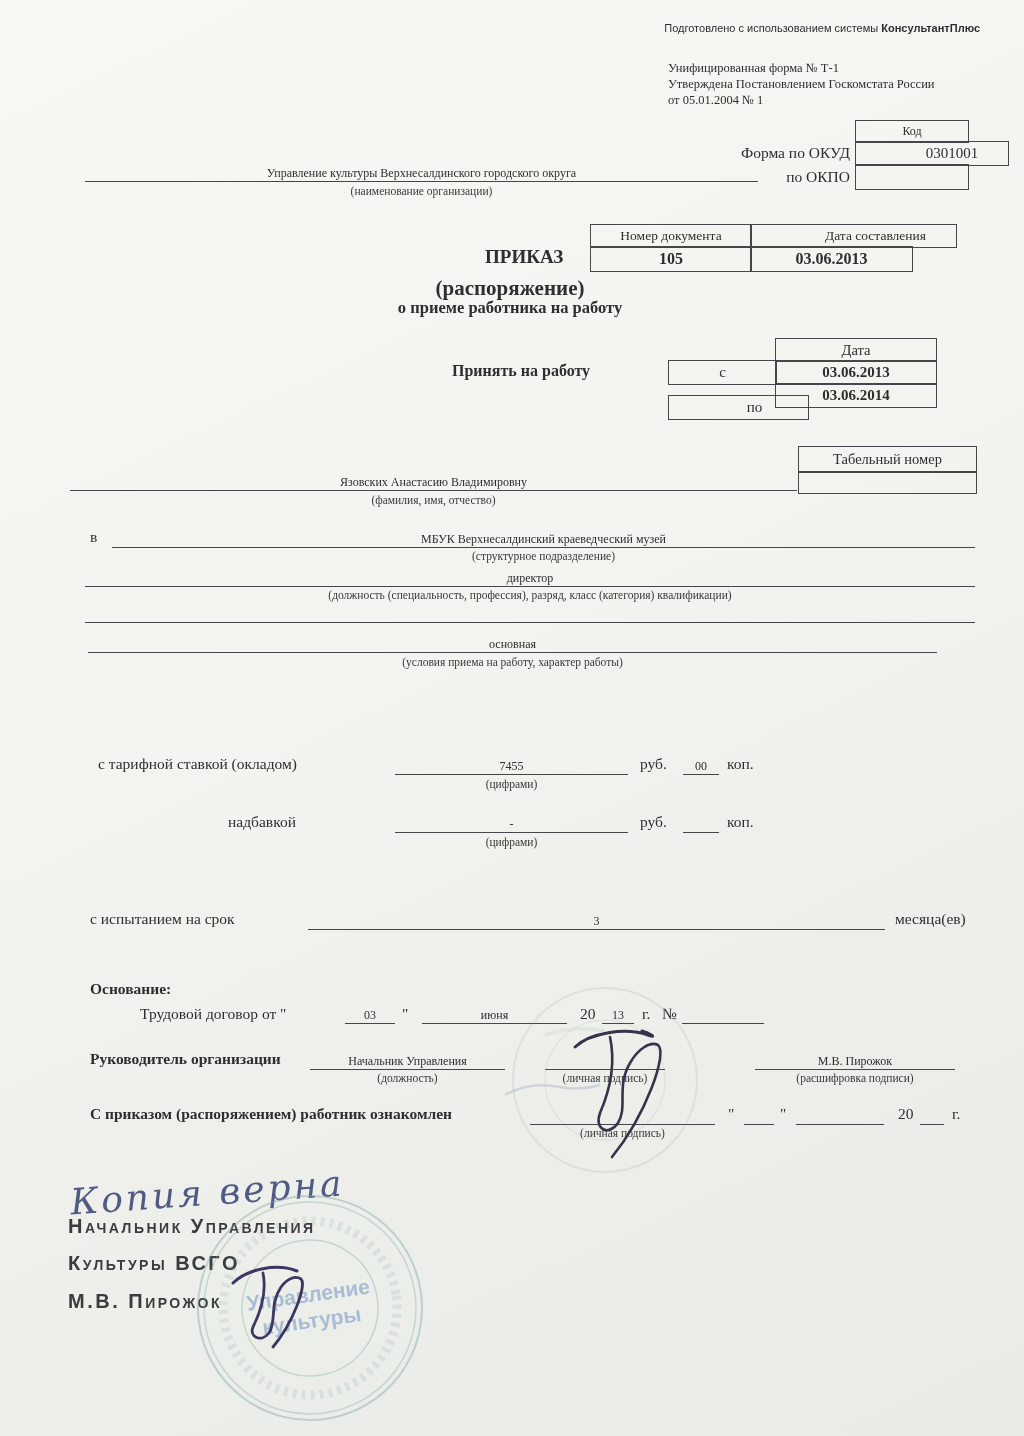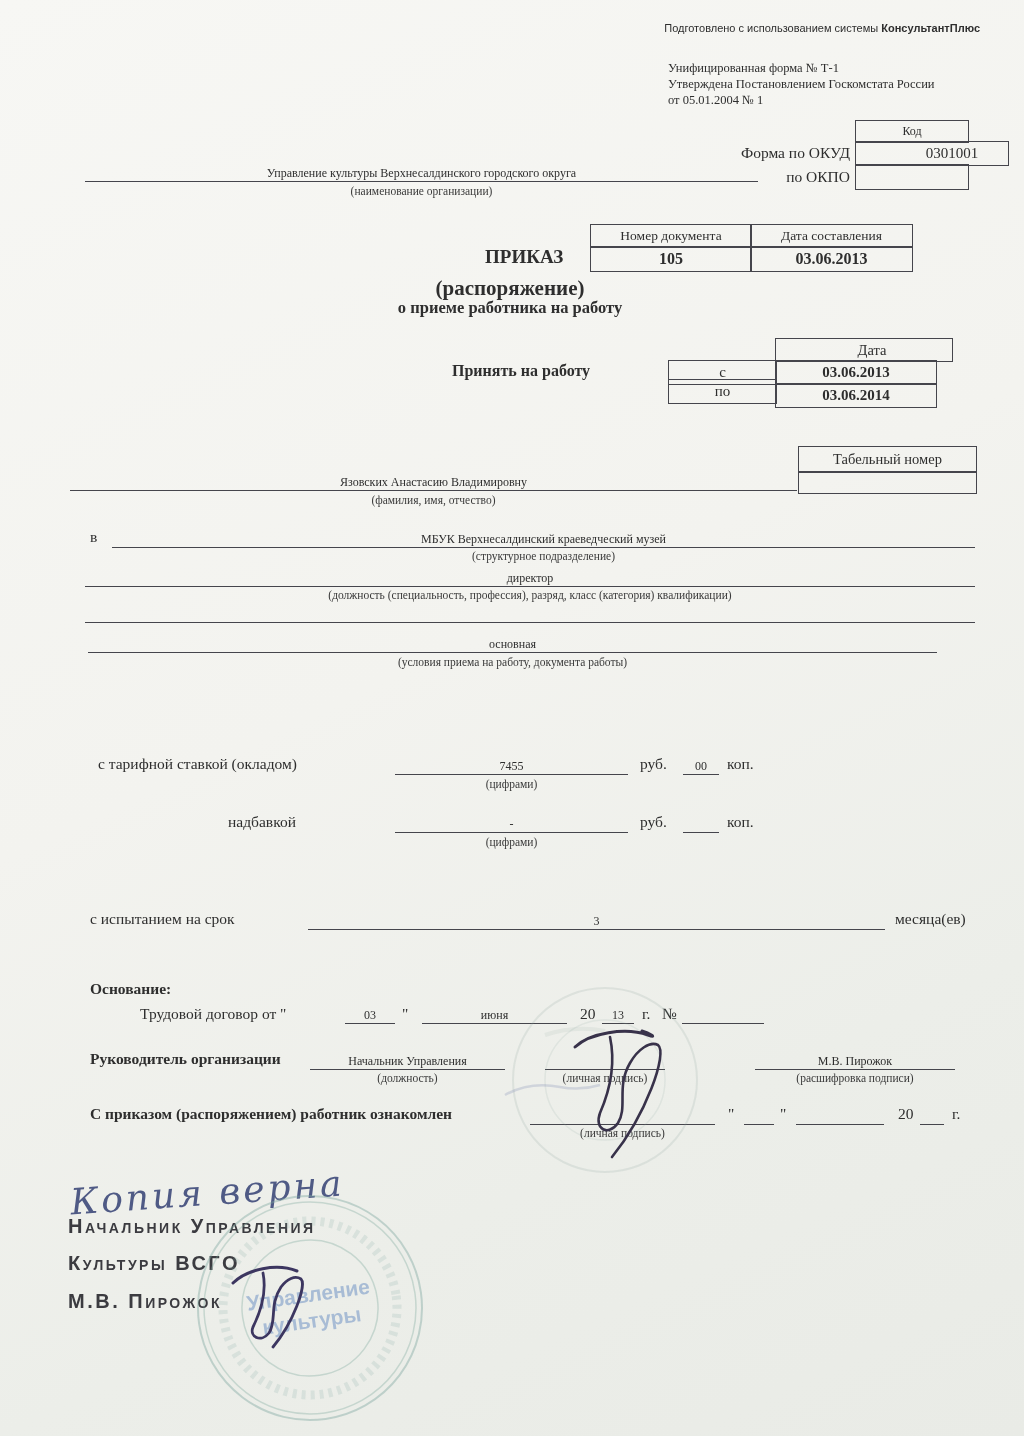--- a/index.html
+++ b/index.html
@@ -49,45 +49,45 @@
   <div class="t" style="left:640px;top:168px;width:210px;text-align:right;">по ОКПО</div>
 
   <div class="line" style="left:85px;top:158px;width:673px;height:23px;">
     <span>Управление культуры Верхнесалдинского городского округа</span>
   </div>
   <div class="cap" style="left:85px;top:185px;width:673px;">(наименование организации)</div>
 
   <div class="box" style="left:590px;top:224px;width:160px;height:22px;">
     <span style="font-size:13.5px;">Номер документа</span>
   </div>
-  <div class="box" style="left:750px;top:224px;width:161px;height:22px;">
+  <div class="box" style="left:750px;top:224px;width:161px;height:22px;padding-left:44px;">
     <span style="font-size:13.5px;">Дата составления</span>
   </div>
   <div class="box" style="left:590px;top:246px;width:160px;height:24px;">
     <span class="b" style="font-size:16px;">105</span>
   </div>
   <div class="box" style="left:750px;top:246px;width:161px;height:24px;">
     <span class="b" style="font-size:16px;">03.06.2013</span>
   </div>
 
   <div class="t b" style="left:485px;top:246px;font-size:19px;">ПРИКАЗ</div>
   <div class="t b" style="left:360px;top:276px;width:300px;text-align:center;font-size:21px;">(распоряжение)</div>
   <div class="t b" style="left:310px;top:299px;width:400px;text-align:center;font-size:16.5px;">о приеме работника на работу</div>
 
   <div class="t b" style="left:452px;top:362px;font-size:16px;">Принять на работу</div>
-  <div class="box" style="left:775px;top:338px;width:160px;height:22px;padding-left:16px;">
+  <div class="box" style="left:775px;top:338px;width:160px;height:22px;">
     <span style="font-size:14.5px;">Дата</span>
   </div>
   <div class="box" style="left:668px;top:360px;width:107px;height:23px;">
     <span style="font-size:15px;">с</span>
   </div>
   <div class="box" style="left:775px;top:360px;width:160px;height:23px;">
     <span class="b" style="font-size:15px;">03.06.2013</span>
   </div>
-  <div class="box" style="left:668px;top:379px;width:107px;height:23px;">
+  <div class="box" style="left:668px;top:395px;width:107px;height:23px;padding-left:32px;">
     <span style="font-size:15px;">по</span>
   </div>
   <div class="box" style="left:775px;top:383px;width:160px;height:23px;">
     <span class="b" style="font-size:15px;">03.06.2014</span>
   </div>
 
   <div class="box" style="left:798px;top:446px;width:177px;height:25px;">
     <span style="font-size:14.5px;">Табельный номер</span>
   </div>
   <div class="box" style="left:798px;top:471px;width:177px;height:21px;">
@@ -108,21 +108,21 @@
   <div class="line" style="left:85px;top:564px;width:890px;height:22px;">
     <span>директор</span>
   </div>
   <div class="cap" style="left:85px;top:589px;width:890px;">(должность (специальность, профессия), разряд, класс (категория) квалификации)</div>
 
   <div class="line" style="left:85px;top:608px;width:890px;height:14px;"></div>
 
   <div class="line" style="left:88px;top:630px;width:849px;height:22px;align-items:flex-end;">
     <span>основная</span>
   </div>
-  <div class="cap" style="left:88px;top:656px;width:849px;">(условия приема на работу, документа работы)</div>
+  <div class="cap" style="left:88px;top:656px;width:849px;">(условия приема на работу, характер работы)</div>
 
   <div class="t" style="left:98px;top:755px;">с тарифной ставкой (окладом)</div>
   <div class="line" style="left:395px;top:750px;width:233px;height:24px;">
     <span>7455</span>
   </div>
   <div class="cap" style="left:395px;top:778px;width:233px;">(цифрами)</div>
   <div class="t" style="left:640px;top:755px;">руб.</div>
   <div class="line" style="left:683px;top:750px;width:36px;height:24px;">
     <span>00</span>
   </div>

